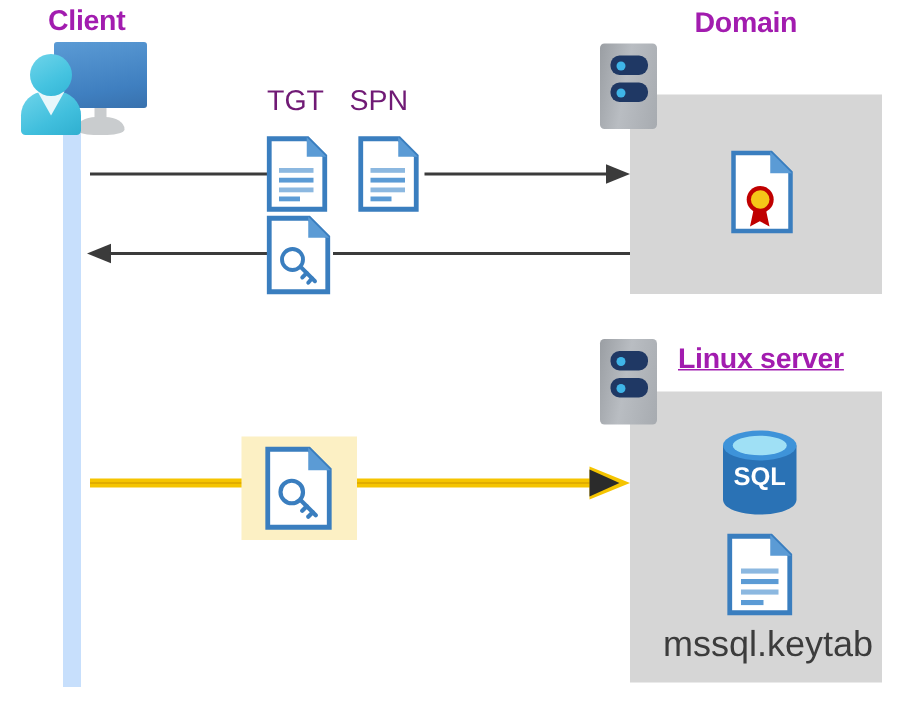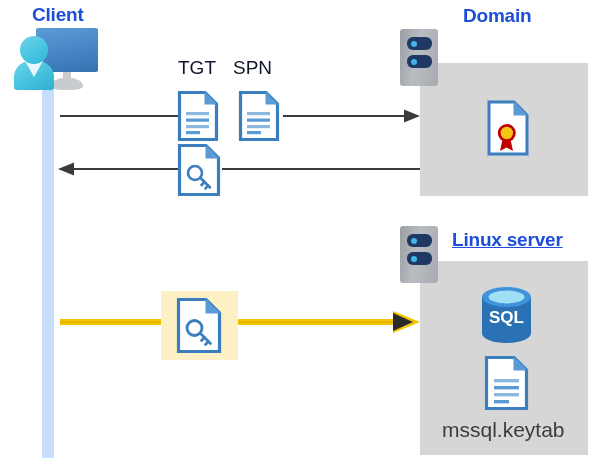--- a/index.html
+++ b/index.html
@@ -15,35 +15,35 @@
     width: 600px;
     height: 468px;
     background: #ffffff;
     overflow: hidden;
   }
 
   
   .label-bold {
     position: absolute;
     font-weight: bold;
-    color: #1d4ed8;
+    color: #a21caf;
     font-size: 19px;
     line-height: 23px;
     letter-spacing: -0.2px;
   }
   .label-plain {
     position: absolute;
-    color: #0f172a;
+    color: #701a75;
     font-size: 19px;
     line-height: 22px;
   }
   .label-file {
     position: absolute;
     color: #3c3c3c;
-    font-size: 21px;
+    font-size: 24px;
     line-height: 24px;
   }
 
   
   .lifeline {
     position: absolute;
     background: #c7dffc;
   }
 
   

